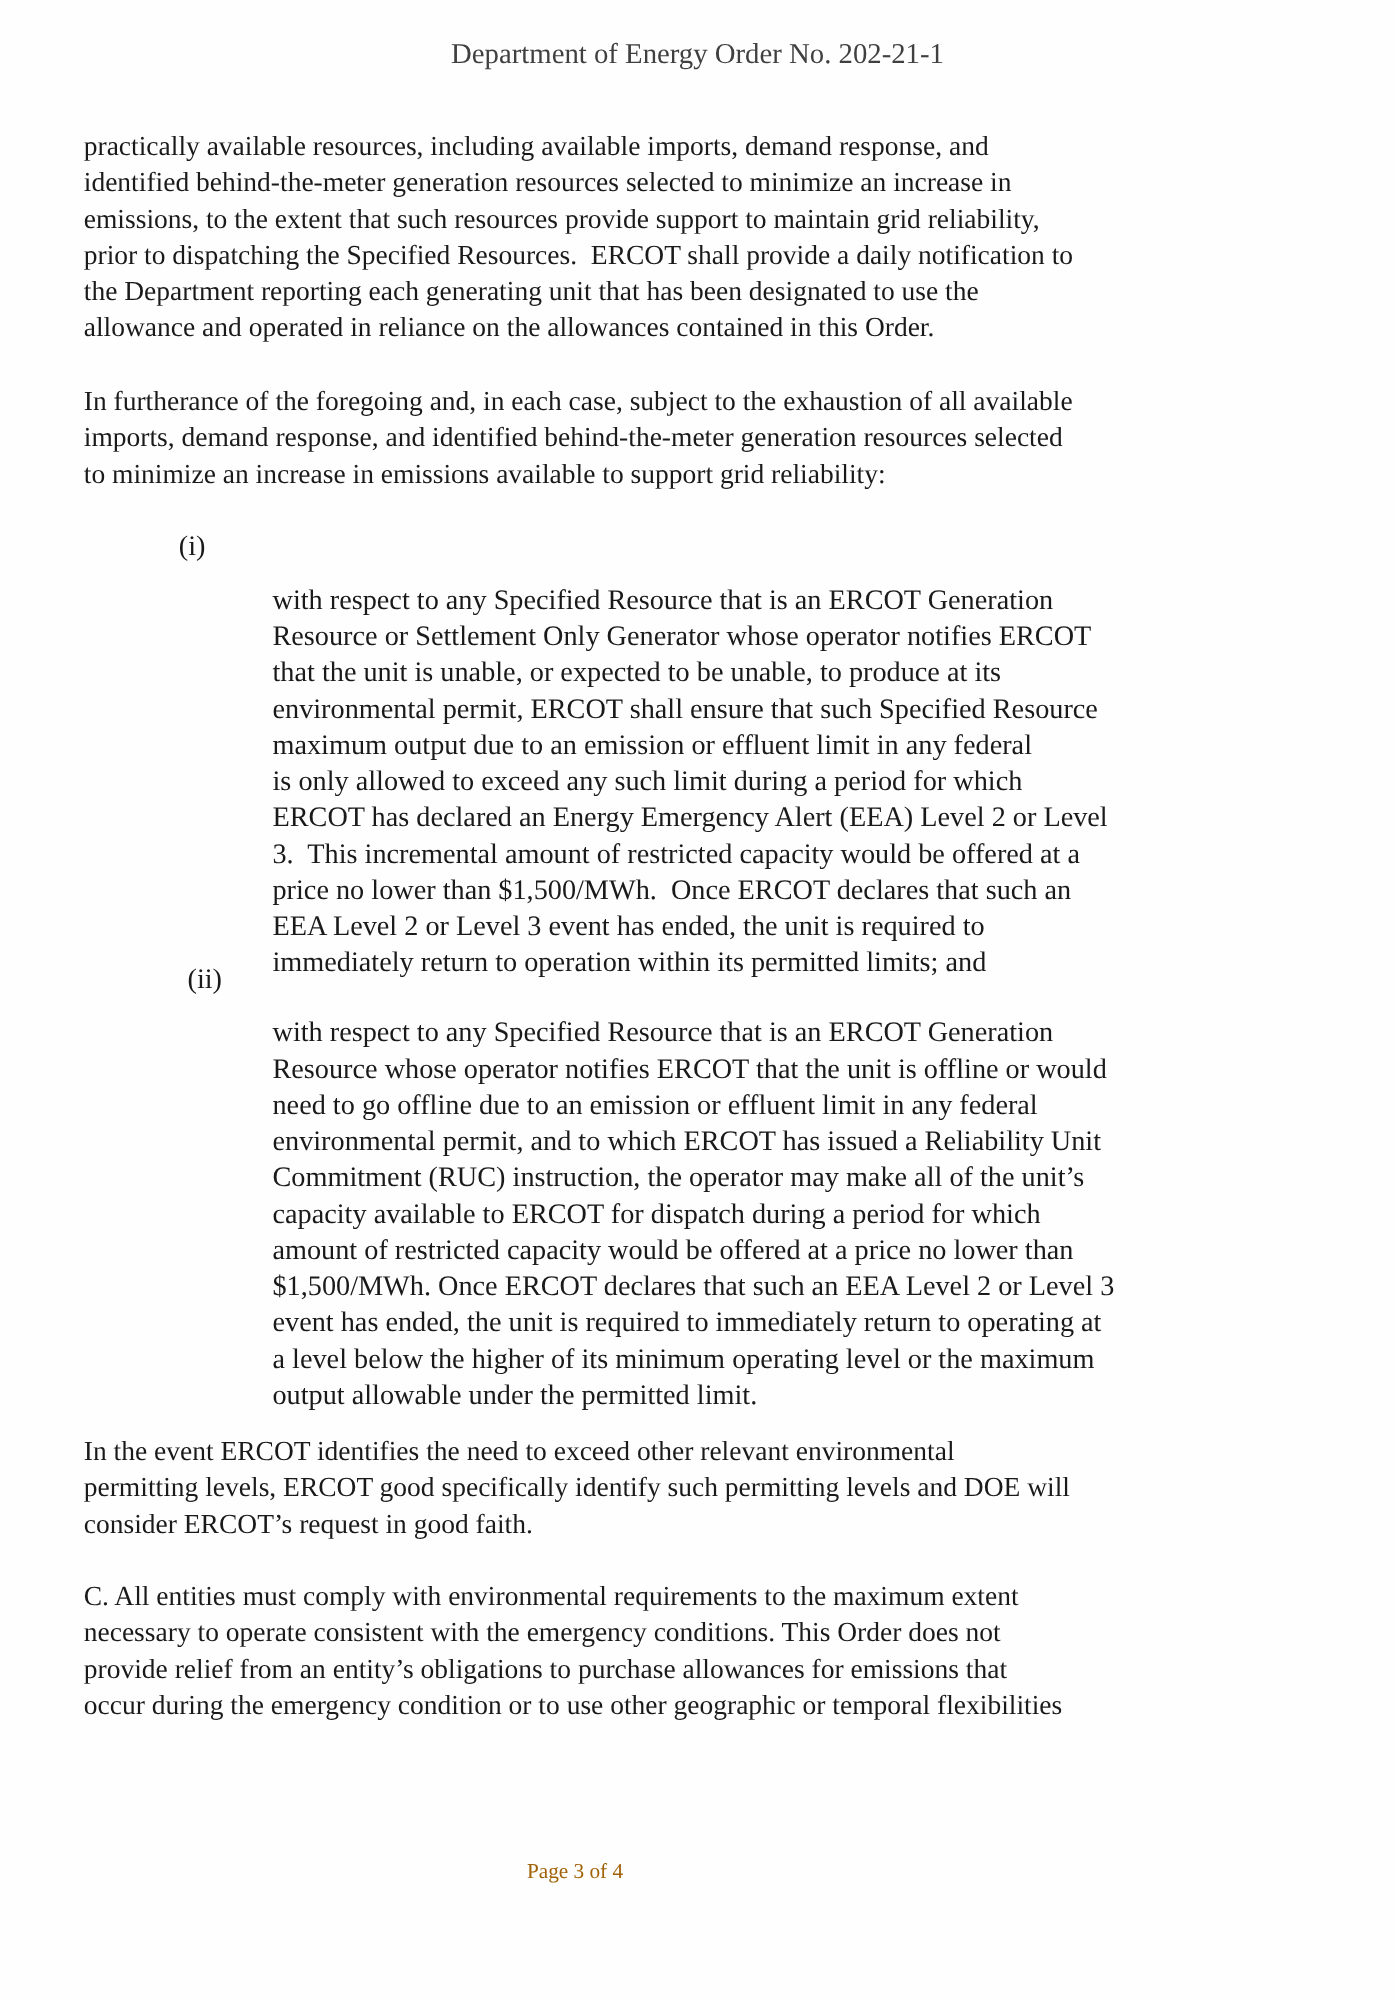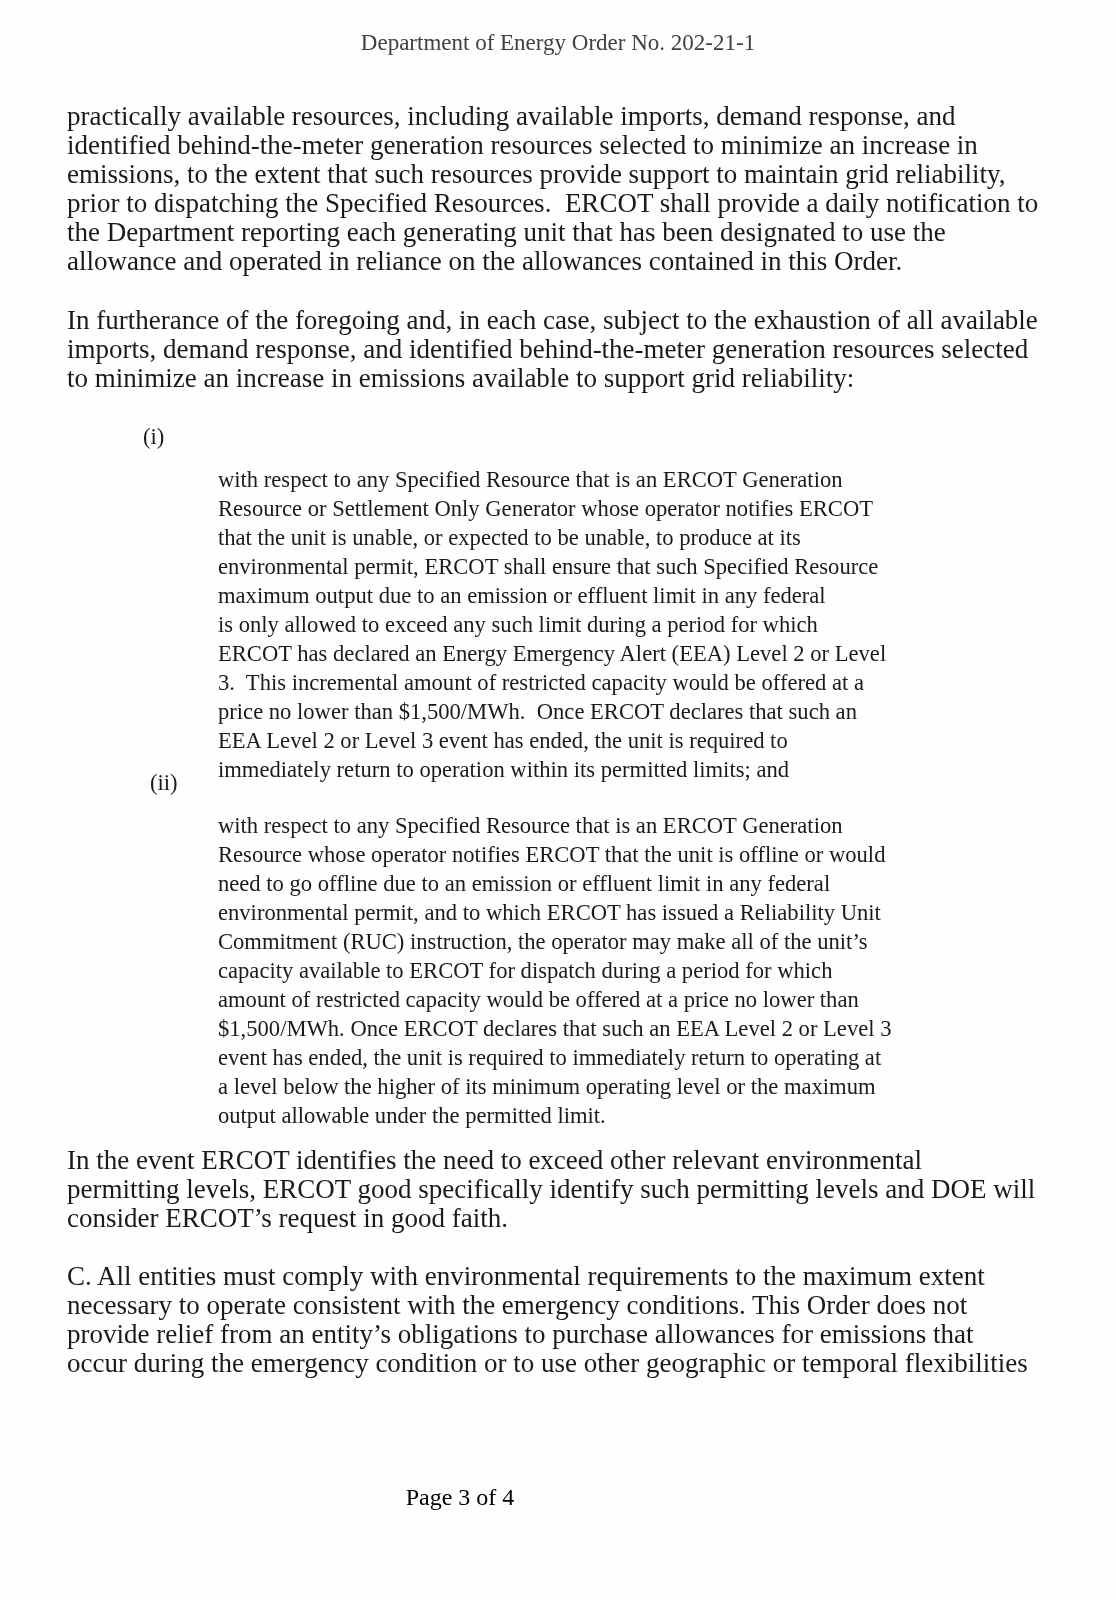--- a/index.html
+++ b/index.html
@@ -28,21 +28,21 @@
       left: 0;
       width: 1116px;
       text-align: center;
       font-size: 23px;
       line-height: 30px;
       color: #404040;
     }
     .para {
       position: absolute;
       left: 67px;
-      font-size: 27px;
+      font-size: 22px;
       line-height: 29px;
       color: #1a1a1a;
       white-space: nowrap;
     }
     .para .line {
       display: block;
       height: 29px;
     }
     .list-item {
       position: absolute;
@@ -67,23 +67,23 @@
     .list-body .line {
       display: block;
       height: 29px;
     }
     .footer {
       position: absolute;
       top: 1482px;
       left: 0;
       width: 920px;
       text-align: center;
-      font-size: 24px;
+      font-size: 17px;
       line-height: 30px;
-      color: #000000;
+      color: #a16207;
     }
   </style>
 </head>
 <body>
 
 <div class="page">
 
   <div class="header">Department of Energy Order No. 202-21-1</div>
 
   <div class="para" style="top:102px;">

